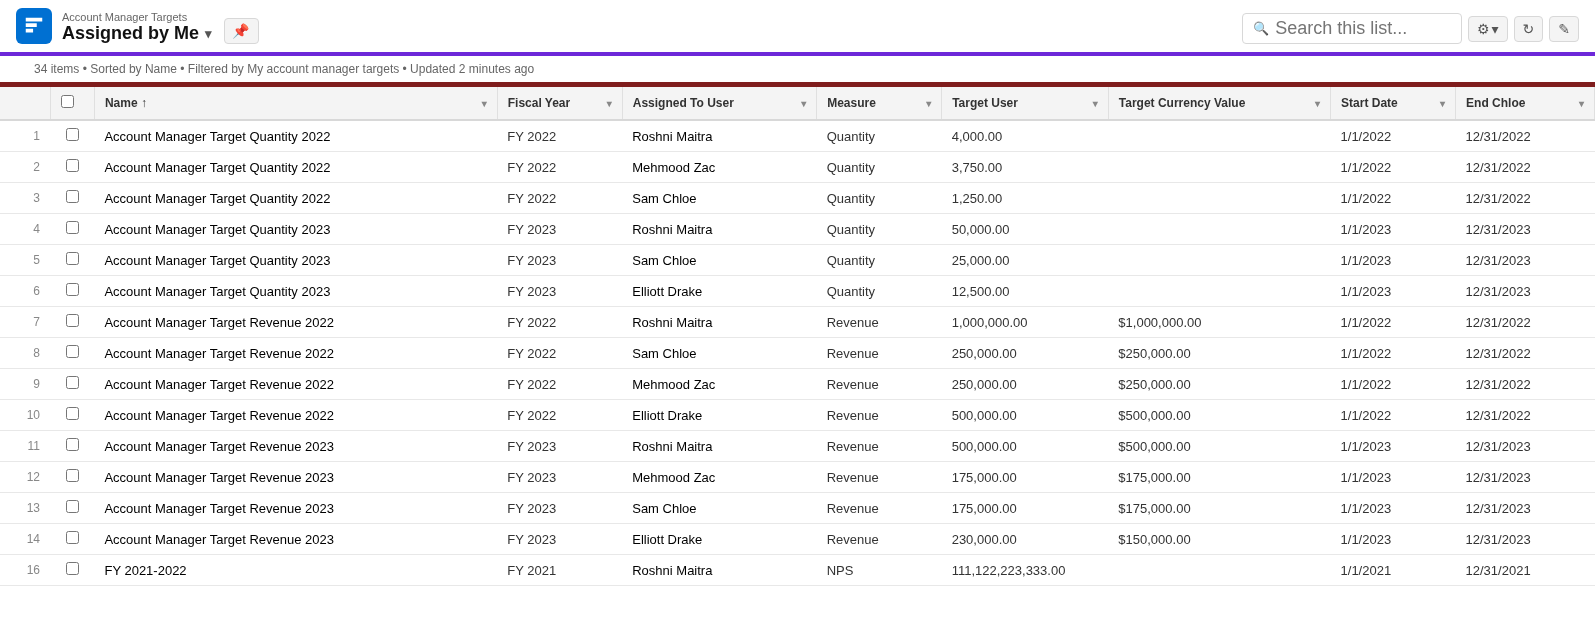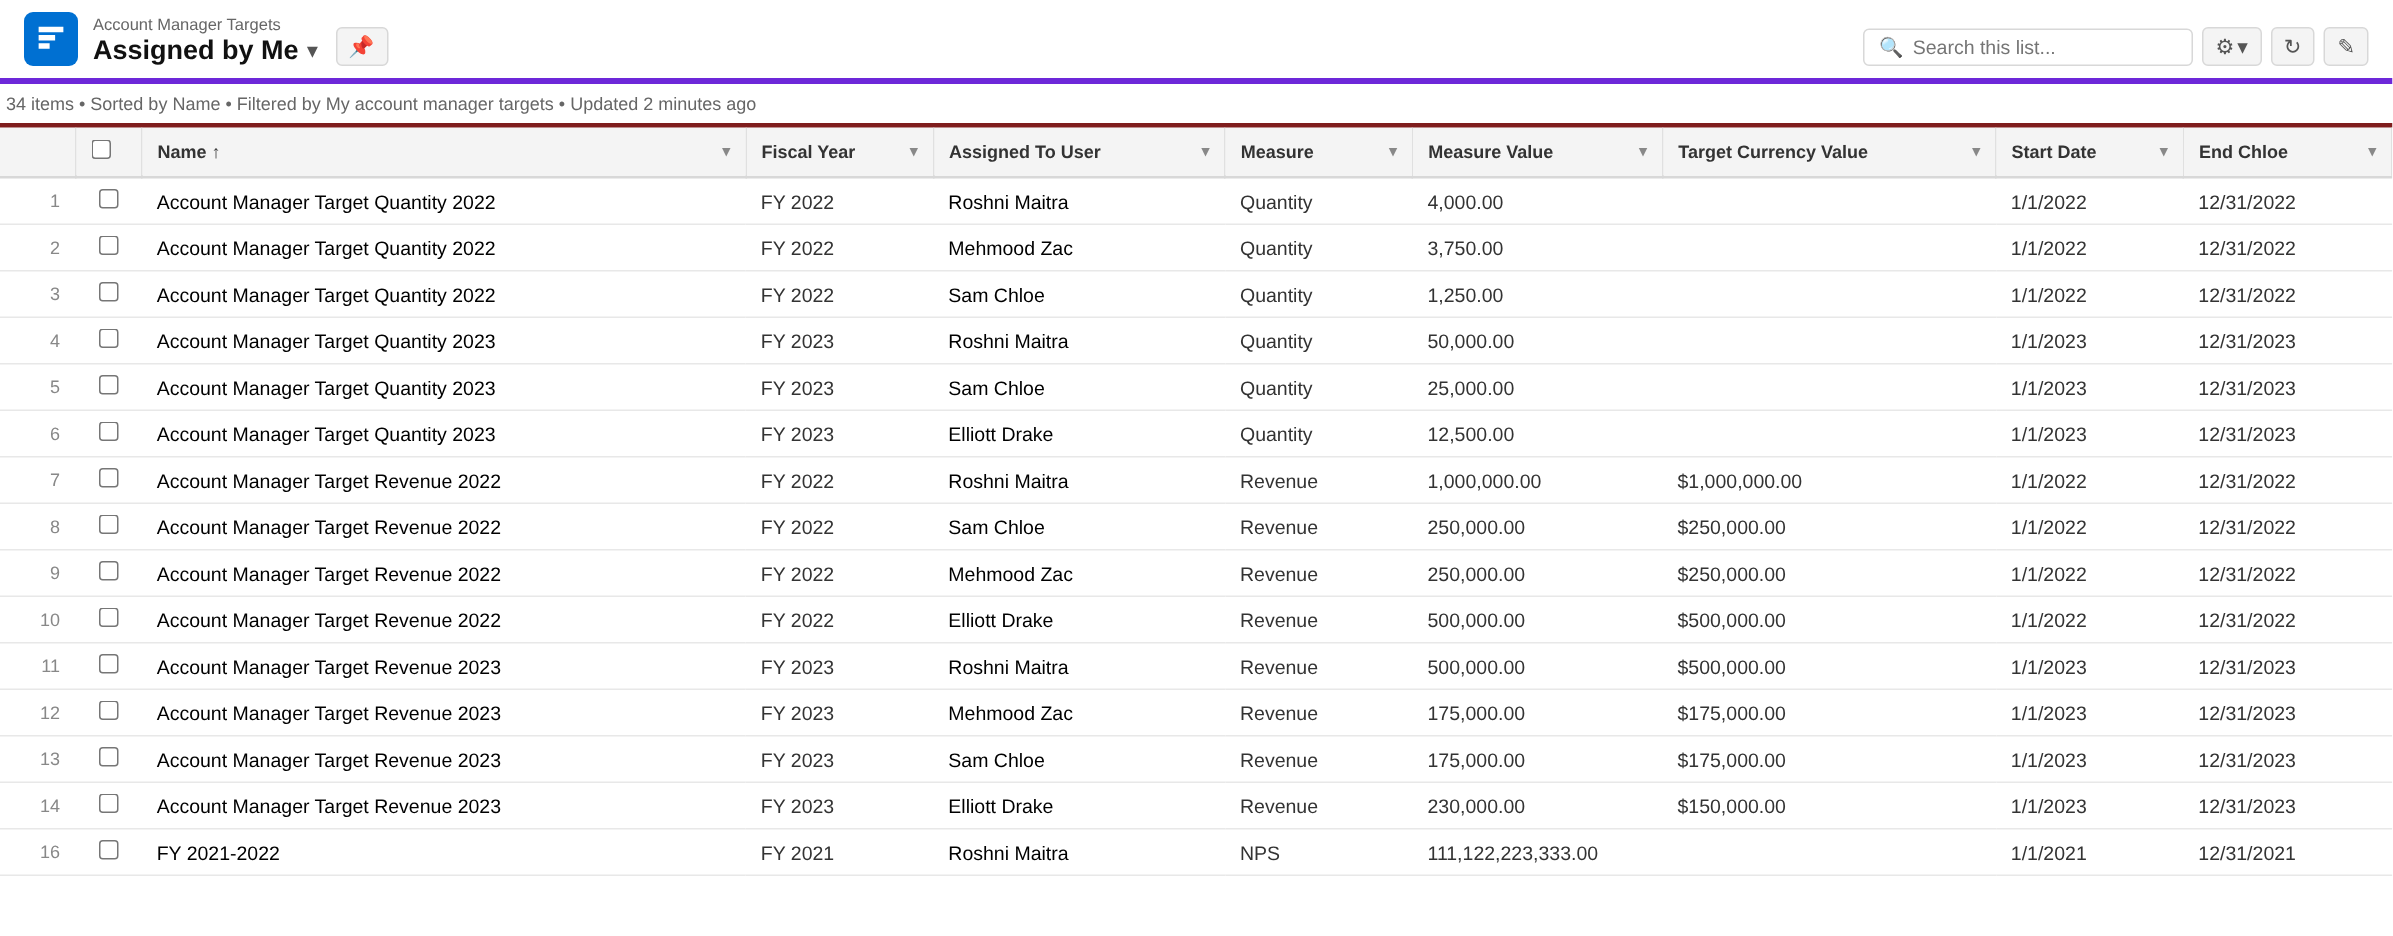--- a/index.html
+++ b/index.html
@@ -26,31 +26,31 @@
       padding: 4px 8px; cursor: pointer; color: #555; font-size: 14px; display: flex; align-items: center;
     }
     .toolbar-right {
       margin-left: auto; display: flex; align-items: center; gap: 6px;
     }
     .search-box {
       display: flex; align-items: center; border: 1px solid #d8d8d8; border-radius: 4px;
       padding: 4px 10px; background: #fff; width: 220px; gap: 6px;
     }
     .search-box input {
-      border: none; outline: none; font-size: 13px; color: #a21caf; width: 100%; background: transparent;
+      border: none; outline: none; font-size: 18px; color: #a21caf; width: 100%; background: transparent;
     }
     .search-icon-char { color: #888; font-size: 13px; }
     .icon-btn {
       background: #f4f4f4; border: 1px solid #d8d8d8; border-radius: 4px;
       padding: 4px 8px; cursor: pointer; color: #555; font-size: 14px;
       display: flex; align-items: center; gap: 2px;
     }
 
     .status-bar {
-      padding: 6px 4px; font-size: 12px; color: #666; border-bottom: 3px solid #7f1d1d;
+      padding: 6px 34px; font-size: 12px; color: #666; border-bottom: 5px solid #7f1d1d;
       display: flex; align-items: center; justify-content: space-between;
     }
 
     .table-container { overflow: auto; height: calc(100vh - 100px); }
 
     table { width: 100%; border-collapse: collapse; table-layout: fixed; }
     thead tr { background: #f4f4f4; border-bottom: 2px solid #d8d8d8; }
     thead th {
       padding: 8px 10px; text-align: left; font-weight: 600; font-size: 12px; color: #333;
       border-right: 1px solid #e0e0e0; user-select: none; white-space: nowrap; overflow: hidden;
@@ -150,21 +150,21 @@
             </div>
           </th>
           <th class="col-measure">
             <div class="th-inner">
               <span>Measure</span>
               <span class="filter-icon">▾</span>
             </div>
           </th>
           <th class="col-target">
             <div class="th-inner">
-              <span>Measure Value</span>
+              <span>Target User</span>
               <span class="filter-icon">▾</span>
             </div>
           </th>
           <th class="col-currency">
             <div class="th-inner">
               <span>Target Currency Value</span>
               <span class="filter-icon">▾</span>
             </div>
           </th>
           <th class="col-start">

